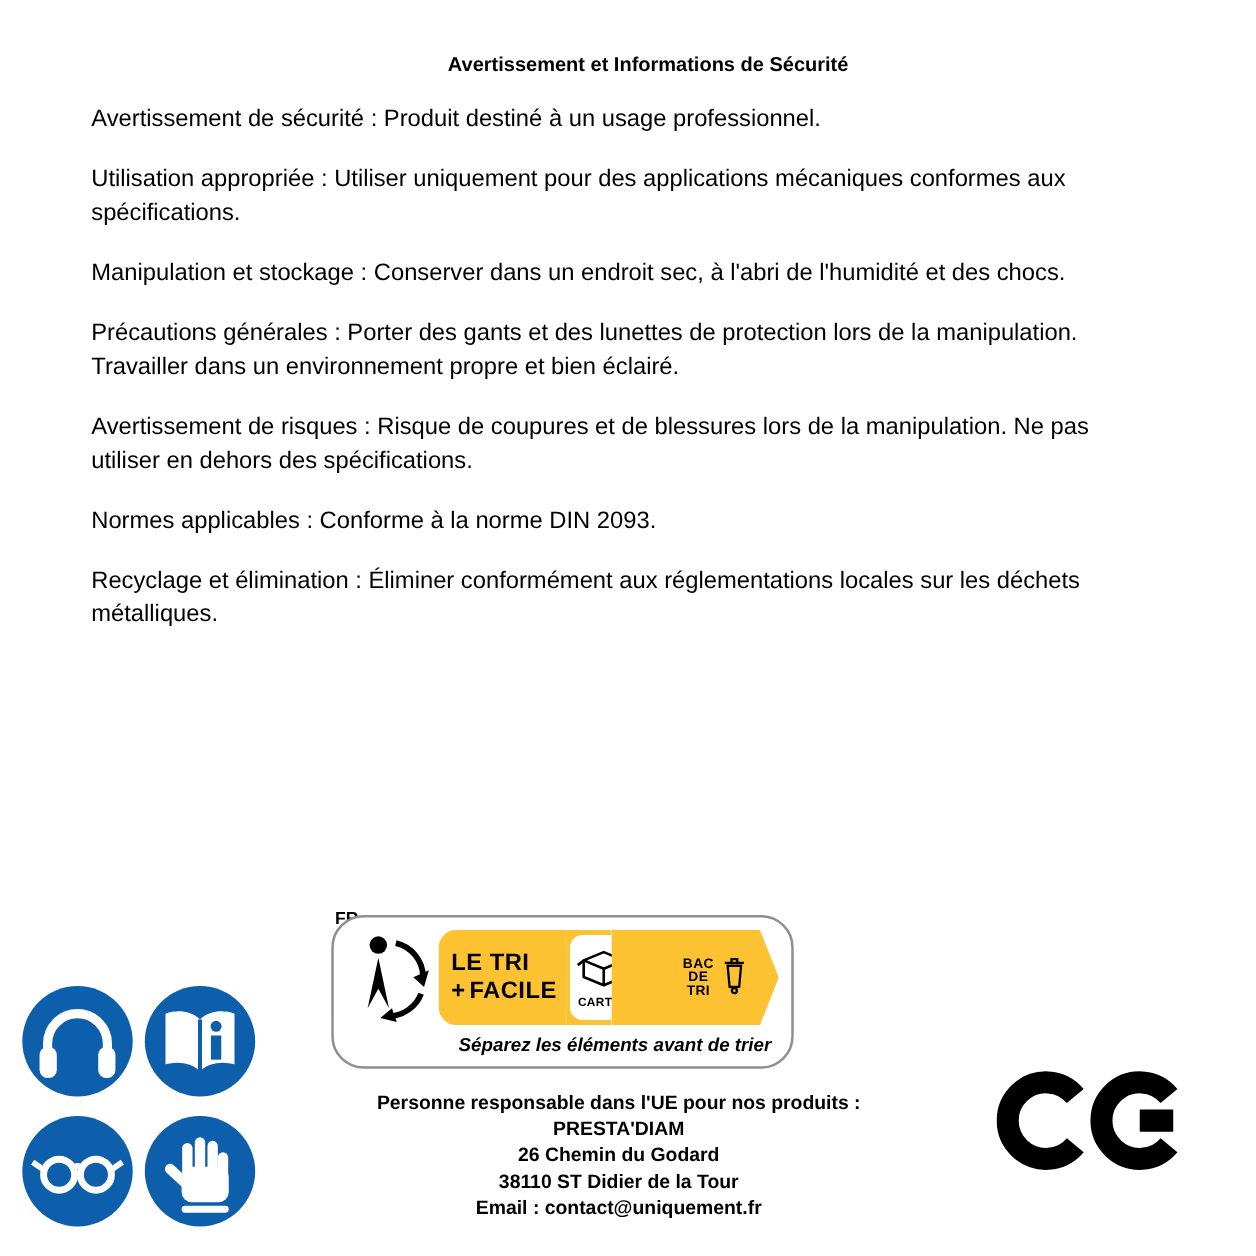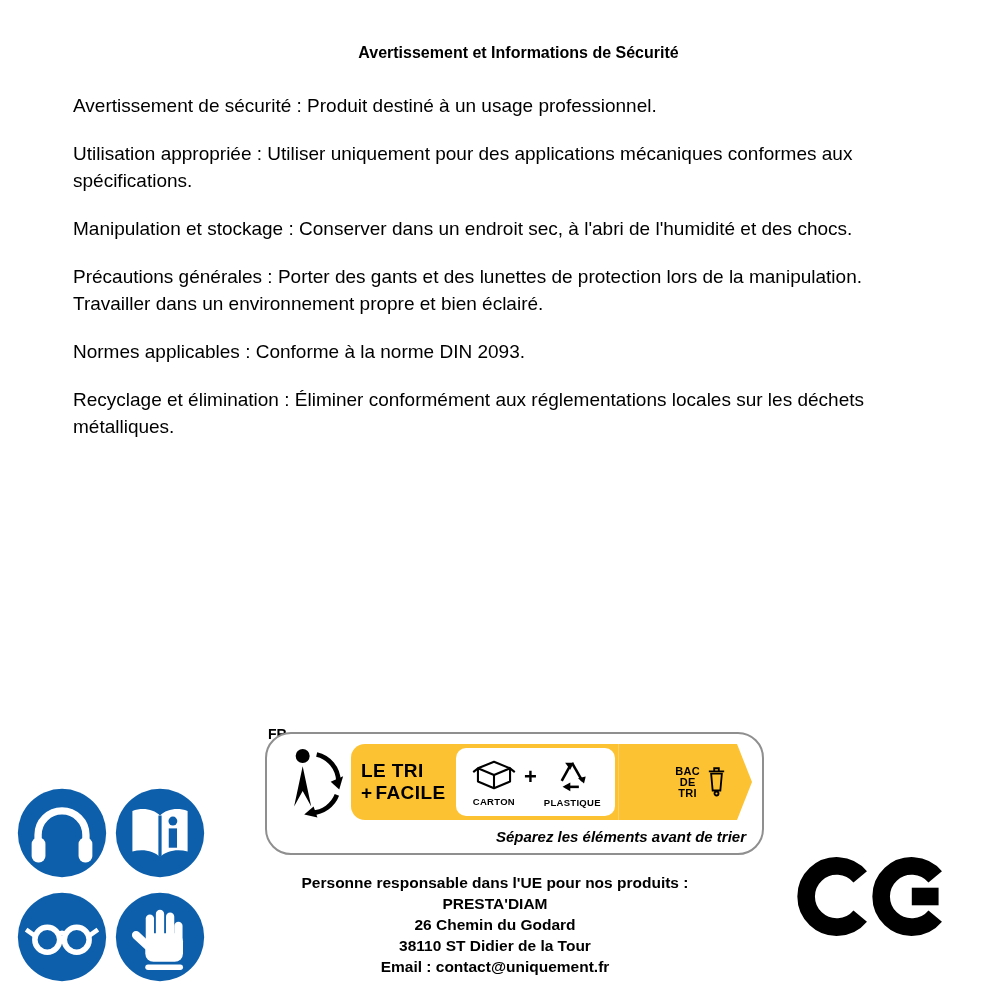--- a/index.html
+++ b/index.html
@@ -12,37 +12,37 @@
 
   .title {
     position:absolute; top:28px; left:0; width:100%;
     text-align:center; font-size:16px; font-weight:bold; margin:16px;
   }
 
   .content {
     position:absolute; top:82px; left:73px; width:858px;
     font-size:19px; line-height:27px;
   }
-  .content p { margin:10px 0 21px 0; }
+  .content p { margin:0 0 21px 0; }
 
   
   .safety-icons {
     position:absolute; left:16px; top:787px;
     display:grid; grid-template-columns:92px 92px; grid-auto-rows:92px;
     column-gap:6px; row-gap:12px;
   }
   .sicon { width:92px; height:92px; }
 
   
   .fr-label {
     position:absolute; left:268px; top:726px;
     font-size:14px; font-weight:bold;
   }
   .tri-banner {
-    position:absolute; left:265px; top:732px; width:499px; height:123px;
+    position:absolute; left:265px; top:732px; width:370px; height:123px;
     box-sizing:border-box; background:#fff;
     border:2px solid #8f8f8f; border-radius:26px;
     padding:6px 10px 2px 10px;
   }
   .tri-row { display:flex; align-items:center; height:84px; }
   .triman { flex:0 0 auto; margin-right:4px; display:flex; }
   .tri-band { display:flex; align-items:stretch; height:76px; flex:1; min-width:0; }
   .tri-left {
     flex:0 0 auto; background:var(--yellow,#fcc231);
     border-radius:14px 0 0 14px;
@@ -85,20 +85,21 @@
 
 <div class="page">
 
   <h1 class="title">Avertissement et Informations de Sécurité</h1>
 
   <div class="content">
     <p>Avertissement de sécurité : Produit destiné à un usage professionnel.</p>
     <p>Utilisation appropriée : Utiliser uniquement pour des applications mécaniques conformes aux spécifications.</p>
     <p>Manipulation et stockage : Conserver dans un endroit sec, à l'abri de l'humidité et des chocs.</p>
     <p>Précautions générales : Porter des gants et des lunettes de protection lors de la manipulation. Travailler dans un environnement propre et bien éclairé.</p>
+    <p>Avertissement de risques : Risque de coupures et de blessures lors de la manipulation. Ne pas utiliser en dehors des spécifications.</p>
     <p>Normes applicables : Conforme à la norme DIN 2093.</p>
     <p>Recyclage et élimination : Éliminer conformément aux réglementations locales sur les déchets métalliques.</p>
   </div>
 
   <div class="safety-icons">
     <span class="sicon">
       <svg viewBox="0 0 100 100" width="92" height="92">
         <circle cx="50" cy="50" r="48" style="fill:var(--blue,#0d5fac)"></circle>
         <path d="M24 64 V52 a26 26 0 0 1 52 0 V64" fill="none" stroke="#fff" stroke-width="8"></path>
         <rect x="17" y="55" width="15" height="27" rx="7" fill="#fff"></rect>

